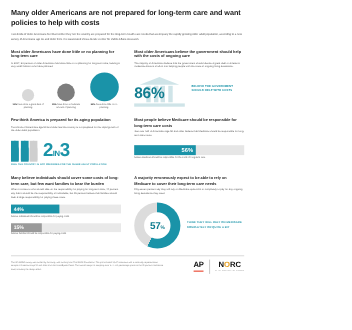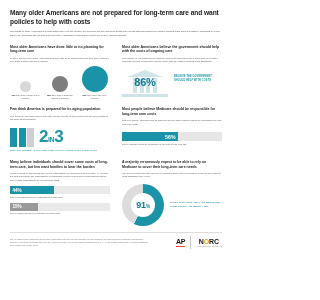--- a/index.html
+++ b/index.html
@@ -98,21 +98,21 @@
     border-bottom: 7px solid #cfe4e8;
   }
   .bank .cols {
     display: flex; justify-content: center; gap: 2.4px;
     padding-top: 1px;
   }
   .bank .col { width: 4px; height: 15px; background: #cfe4e8; }
   .bank .base { height: 2.6px; background: #cfe4e8; margin-top: 1px; }
   .bank-pct {
     position: relative; margin-top: -21px;
-    text-align: center; font-size: 11px; font-weight: bold;
+    text-align: left; font-size: 14px; font-weight: bold;
     color: #117d90; letter-spacing: -0.2px;
   }
   .bank-note {
     font-size: 2.55px; font-weight: bold; line-height: 1.55;
     color: #1a93a8; text-transform: uppercase; letter-spacing: 0.1px;
   }
 
   
   .barwrap { margin-top: 6px; }
   .bar-track { height: 9px; background: #e6e6e6; position: relative; }
@@ -307,21 +307,21 @@
       </div>
     </div>
 
     <div>
       <div class="sec-head">A majority erroneously expect to be able to rely on Medicare to cover their long-term care needs</div>
       <div class="sec-body">Fifty-seven percent say they will rely on Medicare quite a bit or completely to pay for any ongoing living assistance they need.</div>
       <div class="donut-row">
         <div class="donut" id="reliance-donut" style="background: conic-gradient(rgb(26, 147, 168) 0%, rgb(26, 147, 168) 57%, rgb(220, 220, 220) 57%, rgb(220, 220, 220) 100%);">
           <div class="hole">
             <div class="donut-val">
-              <span>91</span><span class="pc">%</span>
+              <span>57</span><span class="pc">%</span>
             </div>
           </div>
         </div>
         <div class="donut-note">THINK THEY WILL RELY ON MEDICARE COMPLETELY OR QUITE A BIT</div>
       </div>
     </div>
 
   </div>
 
   <div class="rule"></div>

